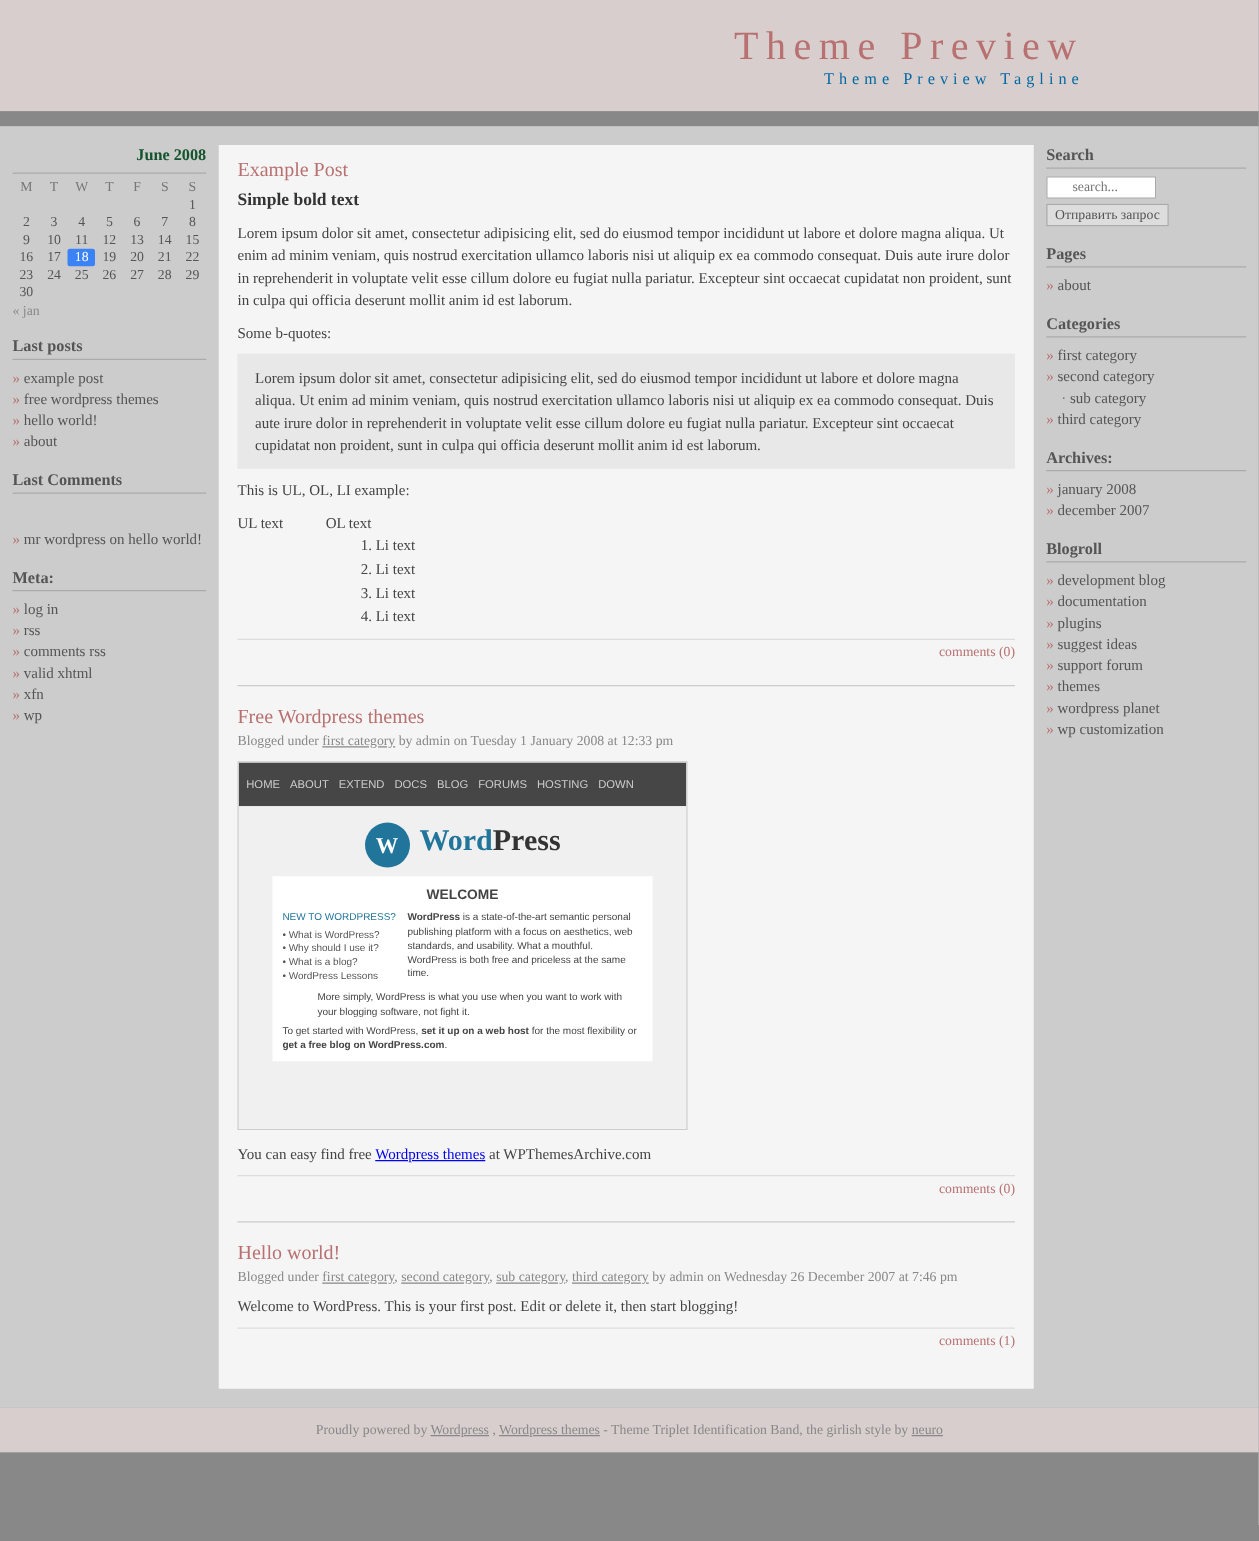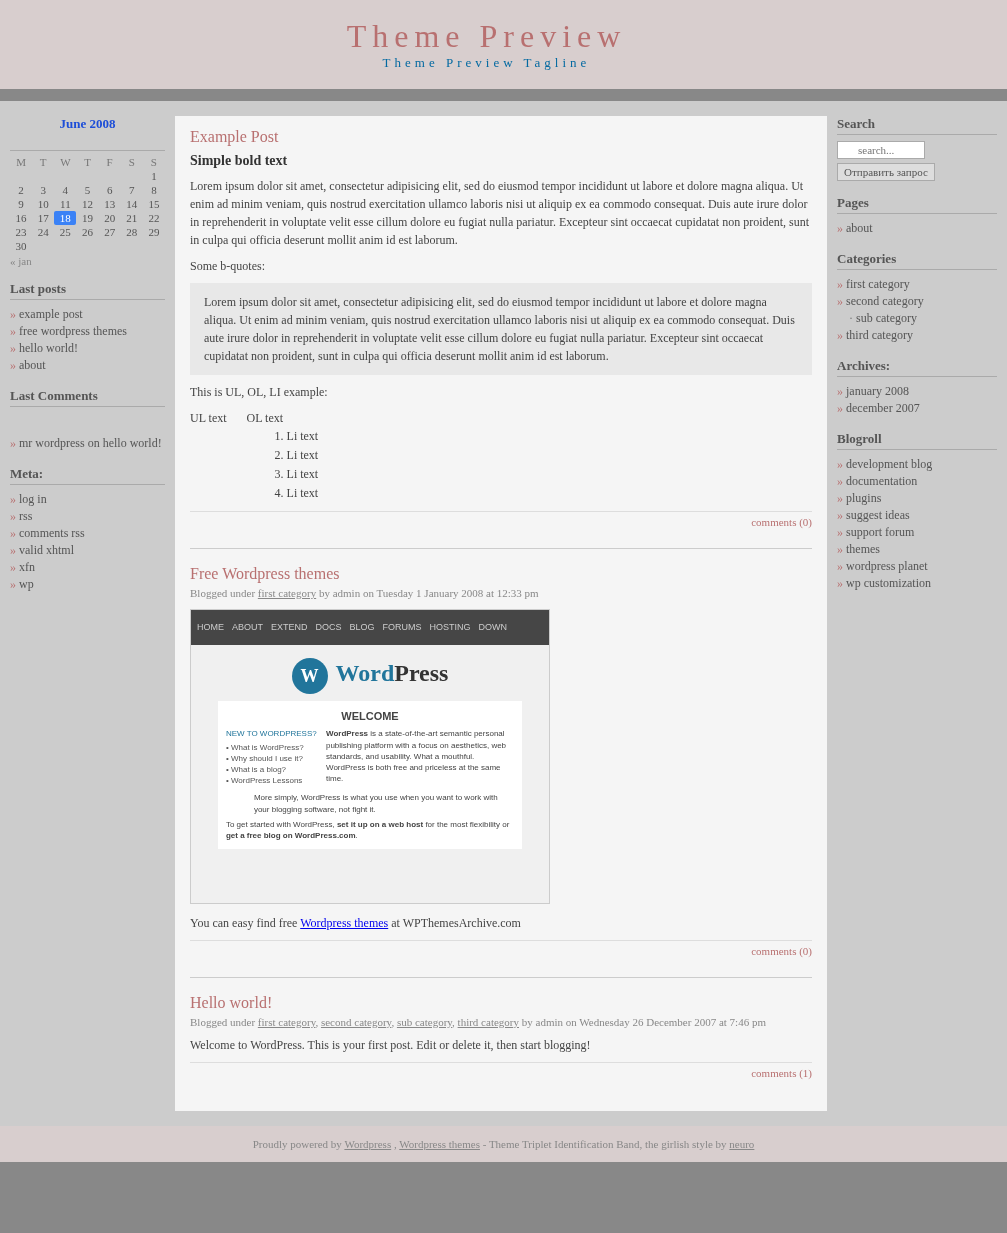--- a/index.html
+++ b/index.html
@@ -11,21 +11,21 @@
     }
     #wrapper {
       width: 1007px;
       margin: 0 auto;
       background: #aaa;
     }
     
     #header {
       background: #d8cece;
       padding: 18px 140px 18px 106px;
-      text-align: center;
+      text-align: right;
     }
     #header h1 {
       font-size: 32px;
       font-weight: normal;
       letter-spacing: 6px;
       color: #b87070;
       font-family: Georgia, serif;
     }
     #header h2 {
       font-size: 13px;
@@ -78,26 +78,26 @@
       margin-bottom: 6px;
       font-family: Georgia, serif;
     }
     
     .calendar {
       width: 100%;
       font-size: 11px;
       border-collapse: collapse;
     }
     .calendar caption {
-      text-align: center;
+      text-align: right;
       font-weight: bold;
-      color: #1d4ed8;
+      color: #14532d;
       font-size: 13px;
       border-bottom: 1px solid #aaa;
-      padding-bottom: 18px;
+      padding-bottom: 6px;
       margin-bottom: 4px;
       display: table-caption;
       font-family: Georgia, serif;
     }
     .calendar th {
       text-align: center;
       color: #777;
       font-weight: normal;
       padding: 1px 2px;
     }
@@ -490,21 +490,21 @@
         <h2>
           <a href="#">Example Post</a>
         </h2>
         <div class="post-content">
           <h3>Simple bold text</h3>
           <p>Lorem ipsum dolor sit amet, consectetur adipisicing elit, sed do eiusmod tempor incididunt ut labore et dolore magna aliqua. Ut enim ad minim veniam, quis nostrud exercitation ullamco laboris nisi ut aliquip ex ea commodo consequat. Duis aute irure dolor in reprehenderit in voluptate velit esse cillum dolore eu fugiat nulla pariatur. Excepteur sint occaecat cupidatat non proident, sunt in culpa qui officia deserunt mollit anim id est laborum.</p>
           <p>Some b-quotes:</p>
           <blockquote>Lorem ipsum dolor sit amet, consectetur adipisicing elit, sed do eiusmod tempor incididunt ut labore et dolore magna aliqua. Ut enim ad minim veniam, quis nostrud exercitation ullamco laboris nisi ut aliquip ex ea commodo consequat. Duis aute irure dolor in reprehenderit in voluptate velit esse cillum dolore eu fugiat nulla pariatur. Excepteur sint occaecat cupidatat non proident, sunt in culpa qui officia deserunt mollit anim id est laborum.</blockquote>
           <p>This is UL, OL, LI example:</p>
           <div class="ul-ol-example">
-            <div style="display:flex;gap:20px;">
+            <div style="display:flex;gap:34px;">
               <div>
                 <div class="ul-label">UL text</div>
               </div>
               <div>
                 <div>OL text</div>
                 <ol>
                   <li>Li text</li>
                   <li>Li text</li>
                   <li>Li text</li>
                   <li>Li text</li>

